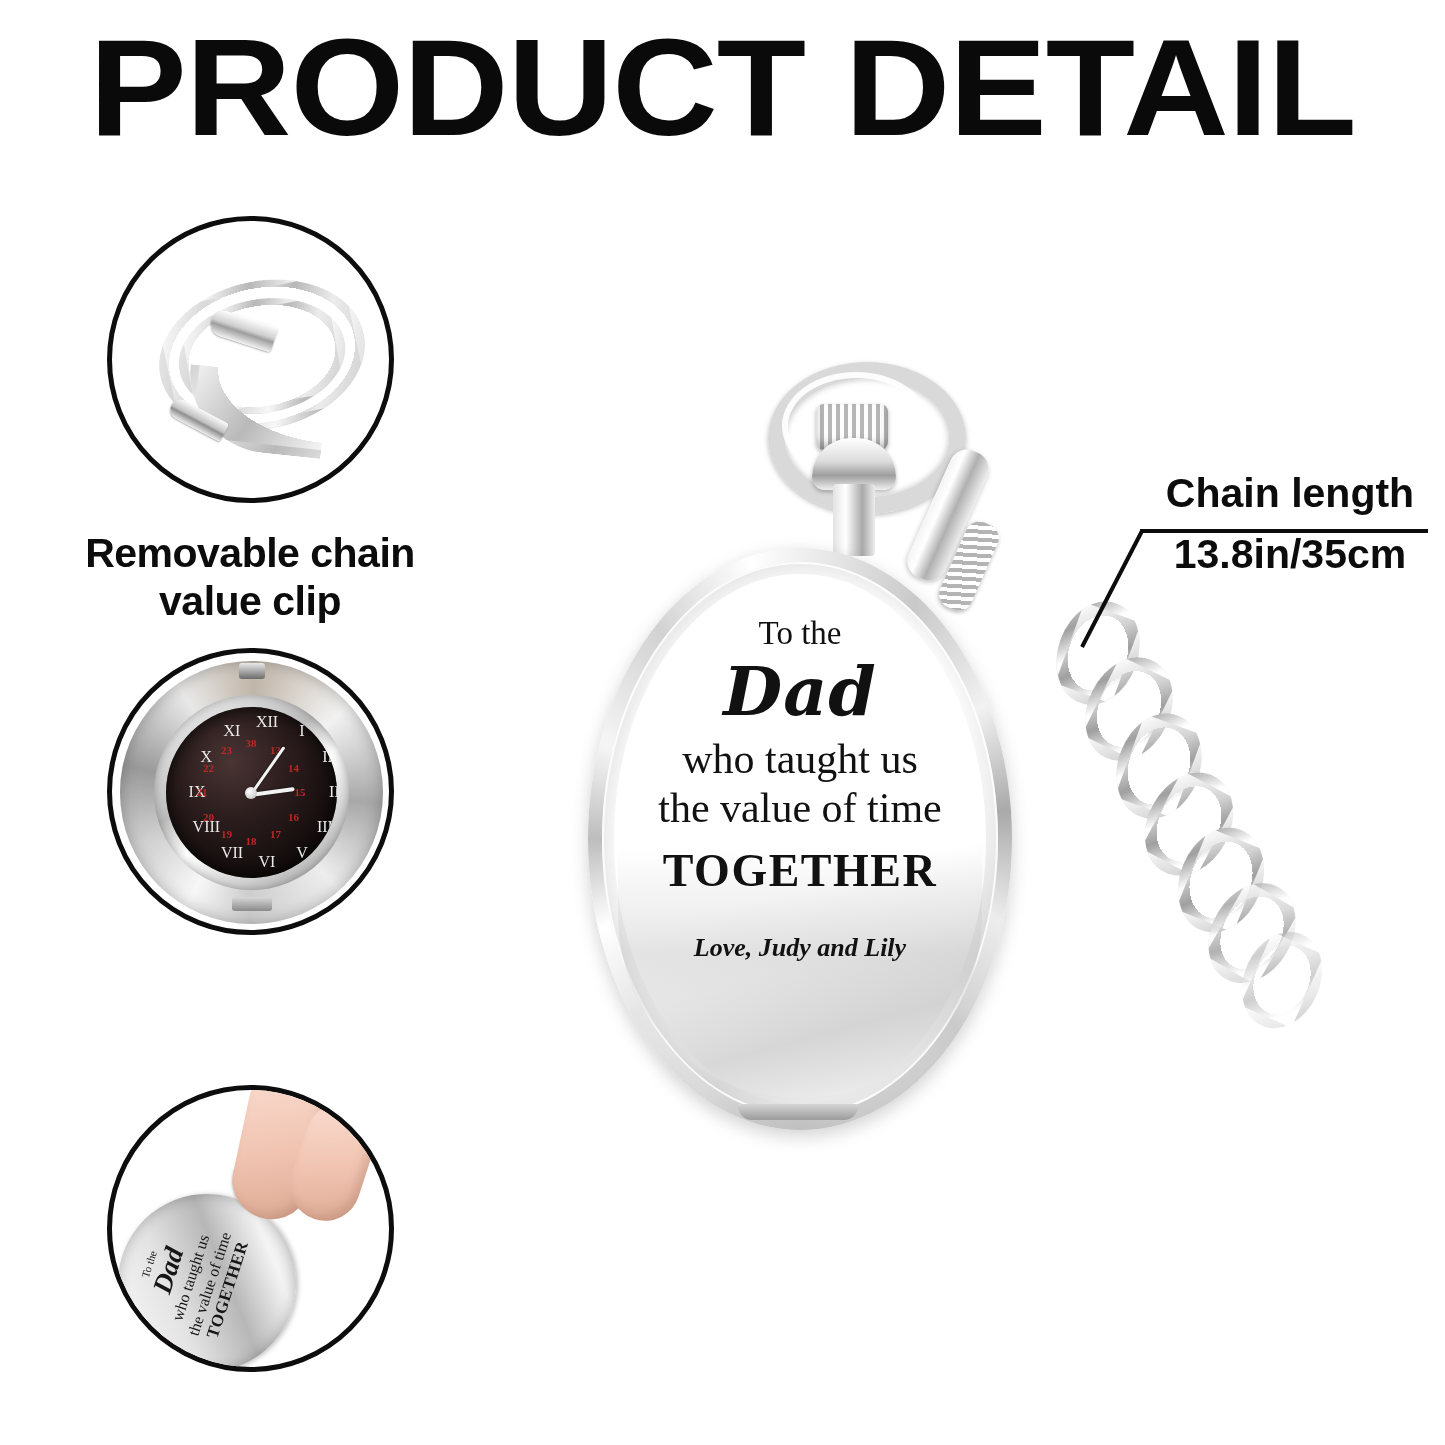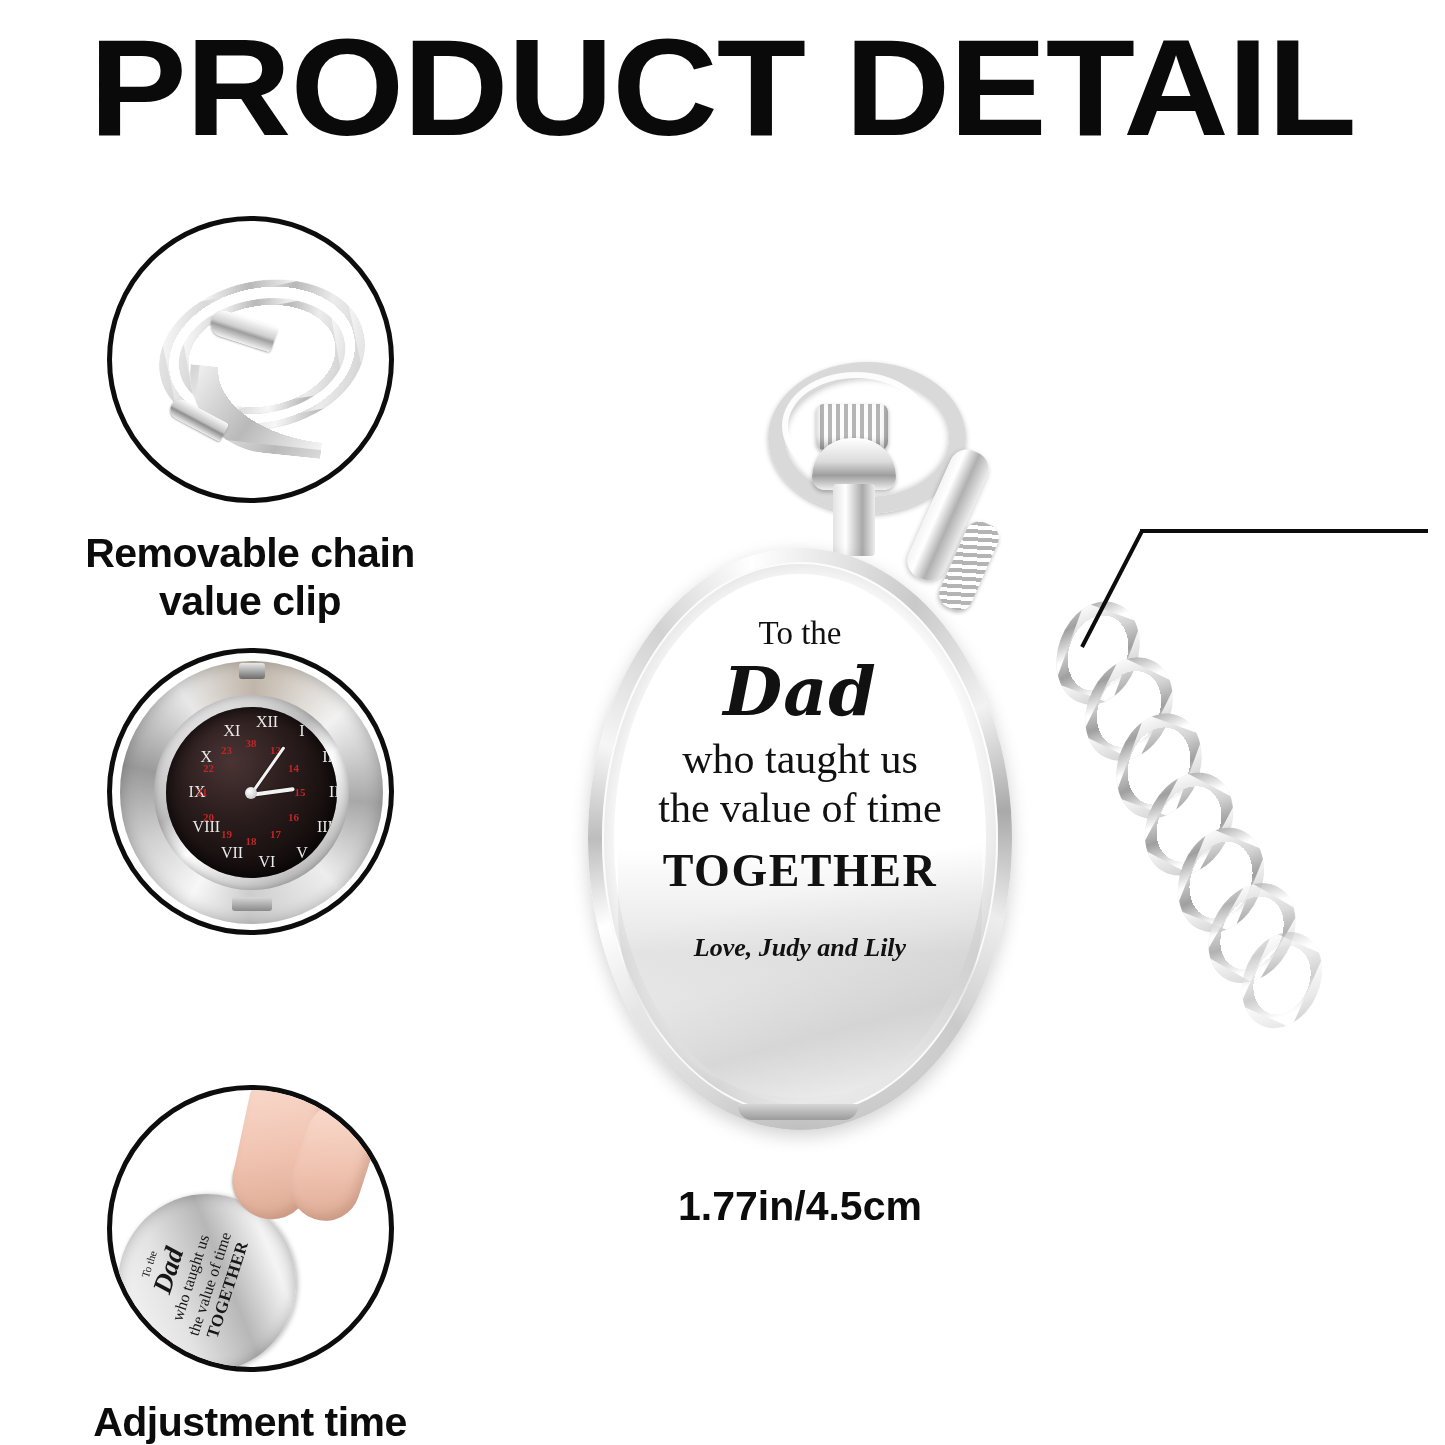--- a/index.html
+++ b/index.html
@@ -412,23 +412,20 @@
           <div class="l2">Dad</div>
           <div class="l3">who taught us</div>
           <div class="l4">the value of time</div>
           <div class="l5">TOGETHER</div>
         </div>
       </div>
       <div class="small-bow"></div>
       <div class="finger f1"></div>
       <div class="finger f2"></div>
     </div>
-    <div class="feature-label">
-      <div>Adjustment time</div>
-    </div>
   </div>
 
   <div class="bow"></div>
   <div class="bow-hl"></div>
   <div class="crown"></div>
   <div class="pendant"></div>
   <div class="stem"></div>
 
   <div id="main-watch">
     <div class="case-outer"></div>
@@ -455,16 +452,19 @@
       <div class="chain-link" style="left: 1148px; top: 770px; width: 62px; height: 88px; transform: rotate(28deg); opacity: 1;"></div>
       <div class="chain-link" style="left: 1180px; top: 826px; width: 62px; height: 88px; transform: rotate(22deg); opacity: 1;"></div>
       <div class="chain-link" style="left: 1212px; top: 880px; width: 60px; height: 86px; transform: rotate(30deg); opacity: 0.8;"></div>
       <div class="chain-link" style="left: 1244px; top: 930px; width: 56px; height: 80px; transform: rotate(24deg); opacity: 0.5;"></div>
     </div>
 
   <div id="leader-h"></div>
   <svg id="leader-d" viewBox="0 0 64 120">
     <line x1="62" y1="2" x2="2" y2="118" stroke="#0c0c0c" stroke-width="4"></line>
   </svg>
-
-  <div id="size-annot">1.77in/4.5cm</div>
+  <div id="chain-annot">
+    <span>Chain length</span>
+    <span class="unit">13.8in/35cm</span>
+  </div>
+
 
 </div>
 
 </body></html>

